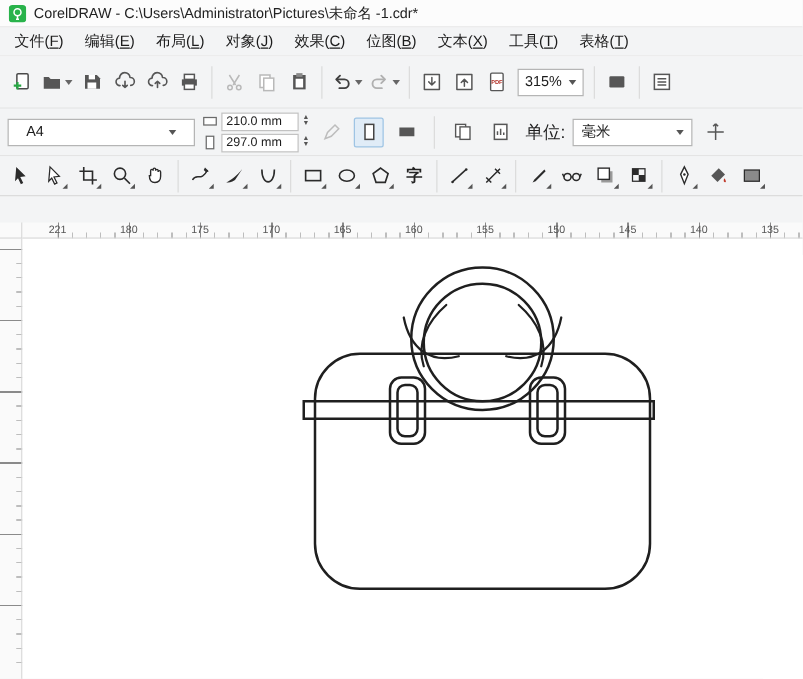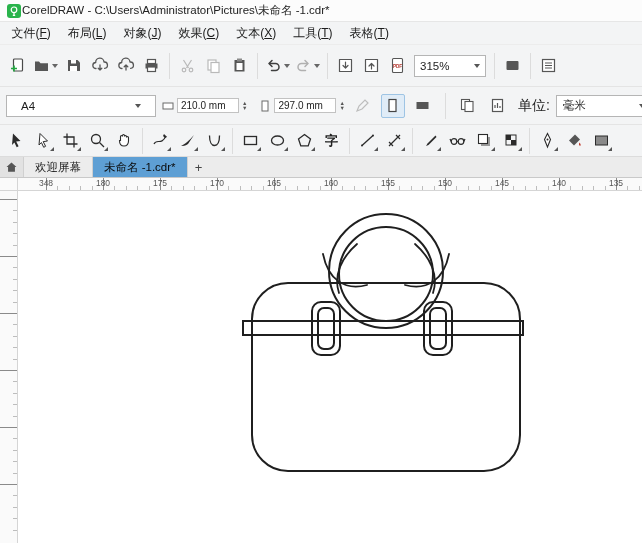--- a/index.html
+++ b/index.html
@@ -5,50 +5,50 @@
   * { box-sizing: border-box; margin: 0; padding: 0; }
   html, body { width: 642px; height: 543px; }
   body {
     font-family: "Liberation Sans", "DejaVu Sans", sans-serif;
     font-size: 12px; color: #1c1c1c; background: #f0f0f0; overflow: hidden;
   }
   #app { position: relative; width: 642px; height: 543px; background: #f3f4f5; }
 
   
   .titlebar { height: 22px; background: #fcfcfc; border-bottom: 1px solid #e6e6e6;
-    display: flex; align-items: center; gap: 1px; padding: 0 7px; }
+    display: flex; align-items: center; gap: 6px; padding: 0 7px; }
   .title-text { font-size: 11.5px; color: #222; white-space: nowrap; }
 
   
   .menubar { height: 23px; background: #f3f4f5; display: flex; align-items: center;
     padding: 0 3px; border-bottom: 1px solid #ececec; }
   .menu-item { padding: 4px 8.5px; font-size: 12px; white-space: nowrap; cursor: default; }
   .menu-key { text-decoration: underline; }
 
   
   .toolbar { height: 42px; background: #f3f4f5; border-bottom: 1px solid #e4e4e4;
     display: flex; align-items: center; padding: 0 5px; gap: 1px; overflow: hidden; }
   .tb { height: 28px; min-width: 25px; display: flex; align-items: center;
     justify-content: center; border-radius: 2px; padding: 0 2px; flex: none; }
   .caret { width: 0; height: 0; border-left: 3.5px solid transparent;
     border-right: 3.5px solid transparent; border-top: 4px solid #666; margin-left: 2px; }
   .sep { width: 1px; height: 26px; background: #dcdcdc; margin: 0 4px; flex: none; }
   .zoom-combo { display: flex; align-items: center; justify-content: space-between;
-    width: 72px; height: 22px; background: #fff; border: 1px solid #b5b5b5;
+    width: 53px; height: 22px; background: #fff; border: 1px solid #b5b5b5;
     padding: 0 5px; margin: 0 3px; font-size: 11.5px; flex: none; }
   .combo-arrow { width: 0; height: 0; border-left: 3.5px solid transparent;
     border-right: 3.5px solid transparent; border-top: 4px solid #555; }
 
   
   .propbar { height: 38px; background: #f3f4f5; border-bottom: 1px solid #e4e4e4;
     display: flex; align-items: center; padding: 0 6px; gap: 6px; overflow: hidden; }
   .preset-combo { width: 150px; height: 22px; background: #fff; border: 1px solid #b5b5b5;
     display: flex; align-items: center; justify-content: space-between; padding: 0 14px;
     font-size: 11.5px; flex: none; }
-  .size-block { display: flex; flex-direction: row; gap: 12px; flex: none; }
+  .size-block { display: flex; flex-direction: column; gap: 2px; flex: none; }
   .size-field { display: flex; align-items: center; gap: 3px; height: 15px; }
   .size-input { width: 62px; height: 15px; background: #fff; border: 1px solid #c2c2c2;
     font-size: 10px; display: flex; align-items: center; padding: 0 3px; }
   .stepper { display: flex; flex-direction: column; justify-content: center; line-height: 5px; }
   .stepper span { font-size: 5.5px; color: #555; }
   .pbtn { width: 24px; height: 24px; display: flex; align-items: center;
     justify-content: center; flex: none; border-radius: 2px; }
   .pbtn.pressed { background: #e0ecf7; border: 1px solid #9ec4e4; }
   .units-label { font-size: 14px; margin-left: 2px; white-space: nowrap; }
   .units-combo { width: 96px; height: 22px; background: #fff; border: 1px solid #b5b5b5;
@@ -113,28 +113,30 @@
       <circle cx="7" cy="5.8" r="2.8" fill="none" stroke="#fff" stroke-width="1.2"></circle>
       <path d="M7 8.6V11.2M5.8 11.4h2.4" stroke="#fff" stroke-width="1.2" fill="none"></path>
     </svg>
     <span class="title-text">CorelDRAW - C:\Users\Administrator\Pictures\未命名 -1.cdr*</span>
   </div>
 
   <nav class="menubar">
 
       <span class="menu-item"><span>文件(</span><span class="menu-key">F</span><span>)</span></span>
 
+      <span class="menu-item"><span>编辑(</span><span class="menu-key">E</span><span>)</span></span>
 
 
       <span class="menu-item"><span>布局(</span><span class="menu-key">L</span><span>)</span></span>
 
       <span class="menu-item"><span>对象(</span><span class="menu-key">J</span><span>)</span></span>
 
       <span class="menu-item"><span>效果(</span><span class="menu-key">C</span><span>)</span></span>
 
+      <span class="menu-item"><span>位图(</span><span class="menu-key">B</span><span>)</span></span>
 
       <span class="menu-item"><span>文本(</span><span class="menu-key">X</span><span>)</span></span>
 
       <span class="menu-item"><span>工具(</span><span class="menu-key">T</span><span>)</span></span>
 
       <span class="menu-item"><span>表格(</span><span class="menu-key">T</span><span>)</span></span>
     </nav>
 
   <div class="toolbar">
     <span class="tb">
@@ -447,36 +449,26 @@
       </svg>
     </span>
     <span class="tool">
       <svg width="17" height="17" viewBox="0 0 17 17">
         <rect x="2.5" y="4" width="12" height="9" fill="#8a8a8a" stroke="#2b2b2b" stroke-width="1"></rect>
       </svg>
         <span class="fly"></span>
     </span>
   </div>
 
-  <div class="tabbar">
-    <span class="home-btn">
-      <svg width="13" height="13" viewBox="0 0 17 17">
-        <path d="M8.5 2L15 8h-2v6H4V8H2z" fill="#555"></path>
-      </svg>
-    </span>
-    <span class="tab">欢迎屏幕</span>
-    <span class="tab active">未命名 -1.cdr*</span>
-    <span class="plus-btn">+</span>
-  </div>
 
   <div class="corner"></div>
   <div class="hruler">
     <div class="hr-nums">
 
-    <span class="hr-num">348</span>
+    <span class="hr-num">221</span>
         <span class="hr-num">180</span>
         <span class="hr-num">175</span>
         <span class="hr-num">170</span>
         <span class="hr-num">165</span>
         <span class="hr-num">160</span>
         <span class="hr-num">155</span>
         <span class="hr-num">150</span>
         <span class="hr-num">145</span>
         <span class="hr-num">140</span>
         <span class="hr-num">135</span>

